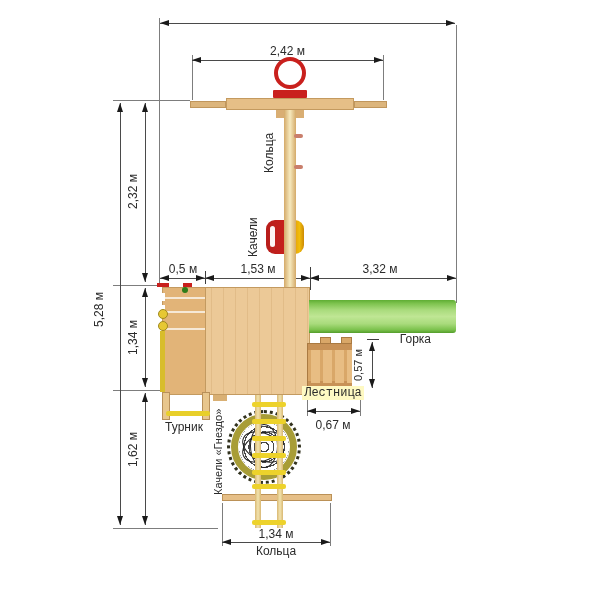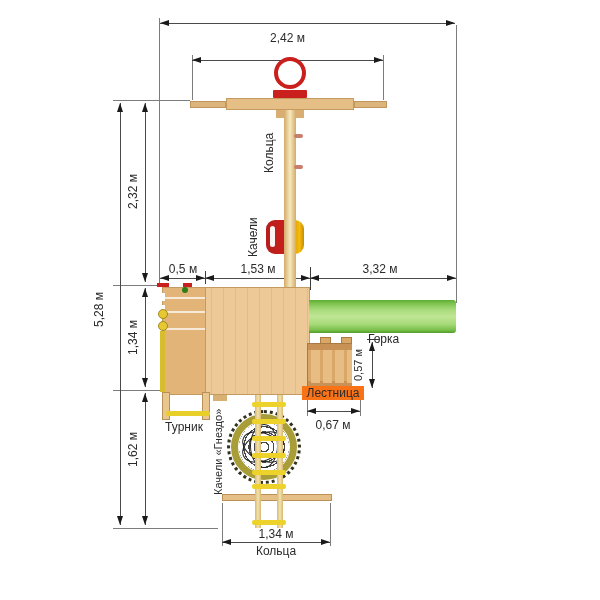--- a/index.html
+++ b/index.html
@@ -114,32 +114,32 @@
   <div class="abs" style="left:255px;top:395px;width:6px;height:133px;background:linear-gradient(90deg,#d9b873,#f2e3ae,#d9b873);"></div>
   <div class="abs" style="left:277px;top:395px;width:6px;height:133px;background:linear-gradient(90deg,#d9b873,#f2e3ae,#d9b873);"></div>
   <div class="abs" style="left:252px;top:402px;width:34px;height:5px;background:#edd22b;border-radius:2px;"></div>
   <div class="abs" style="left:252px;top:419px;width:34px;height:5px;background:#edd22b;border-radius:2px;"></div>
   <div class="abs" style="left:252px;top:436px;width:34px;height:5px;background:#edd22b;border-radius:2px;"></div>
   <div class="abs" style="left:252px;top:453px;width:34px;height:5px;background:#edd22b;border-radius:2px;"></div>
   <div class="abs" style="left:252px;top:470px;width:34px;height:5px;background:#edd22b;border-radius:2px;"></div>
   <div class="abs" style="left:252px;top:484px;width:34px;height:5px;background:#edd22b;border-radius:2px;"></div>
   <div class="abs" style="left:252px;top:520px;width:34px;height:5px;background:#edd22b;border-radius:2px;"></div>
 
-  <div class="dlabel" style="left:192px;top:31px;width:191px;">2,42 м</div>
+  <div class="dlabel" style="left:192px;top:44px;width:191px;">2,42 м</div>
   <div class="vlabel" style="left:92px;top:272px;height:76px;">5,28 м</div>
   <div class="vlabel" style="left:126px;top:154px;height:76px;">2,32 м</div>
   <div class="vlabel" style="left:126px;top:300px;height:76px;">1,34 м</div>
   <div class="vlabel" style="left:126px;top:412px;height:76px;">1,62 м</div>
   <div class="dlabel" style="left:158px;top:262px;width:50px;">0,5 м</div>
   <div class="dlabel" style="left:208px;top:262px;width:100px;">1,53 м</div>
   <div class="dlabel" style="left:330px;top:262px;width:100px;">3,32 м</div>
   <div class="vlabel" style="left:262px;top:122px;height:62px;">Кольца</div>
   <div class="vlabel" style="left:246px;top:206px;height:62px;">Качели</div>
-  <div class="dlabel" style="left:368px;top:332px;width:50px;text-align:left;">Горка</div>
+  <div class="dlabel" style="left:381px;top:332px;width:50px;text-align:right;">Горка</div>
   <div class="vlabel" style="left:352px;top:339px;height:52px;font-size:11px;background:#fff;">0,57 м</div>
-  <div class="dlabel" style="left:302px;top:386px;width:62px;background:#f97316;">Лестница</div>
+  <div class="dlabel" style="left:302px;top:386px;width:62px;background:#fef9c3;font-family:Liberation Mono, monospace;">Лестница</div>
   <div class="dlabel" style="left:302px;top:418px;width:62px;">0,67 м</div>
   <div class="dlabel" style="left:153px;top:420px;width:62px;">Турник</div>
   <div class="vlabel" style="left:212px;top:408px;height:88px;font-size:11px;">Качели «Гнездо»</div>
   <div class="dlabel" style="left:222px;top:527px;width:108px;">1,34 м</div>
   <div class="dlabel" style="left:222px;top:544px;width:108px;">Кольца</div>
 
 </div>
 
 </body></html>

